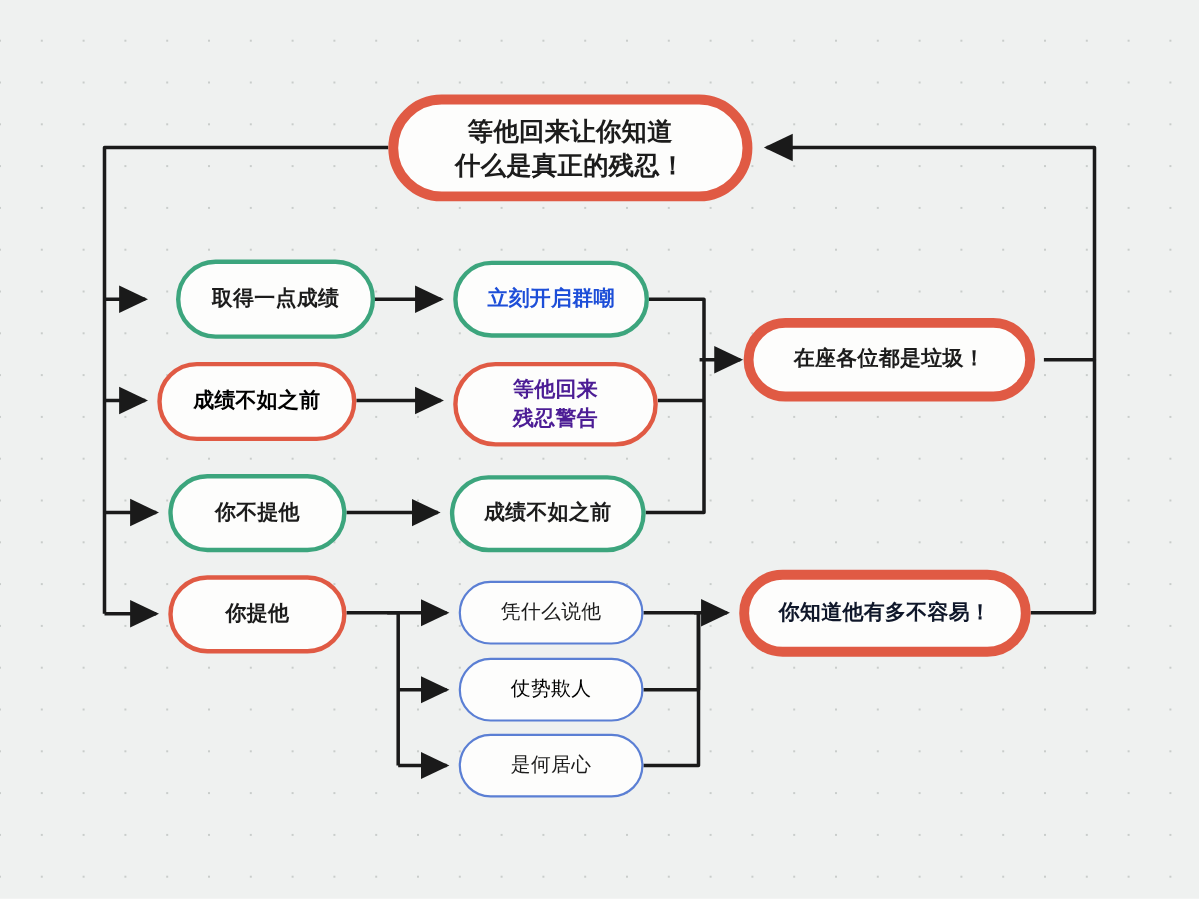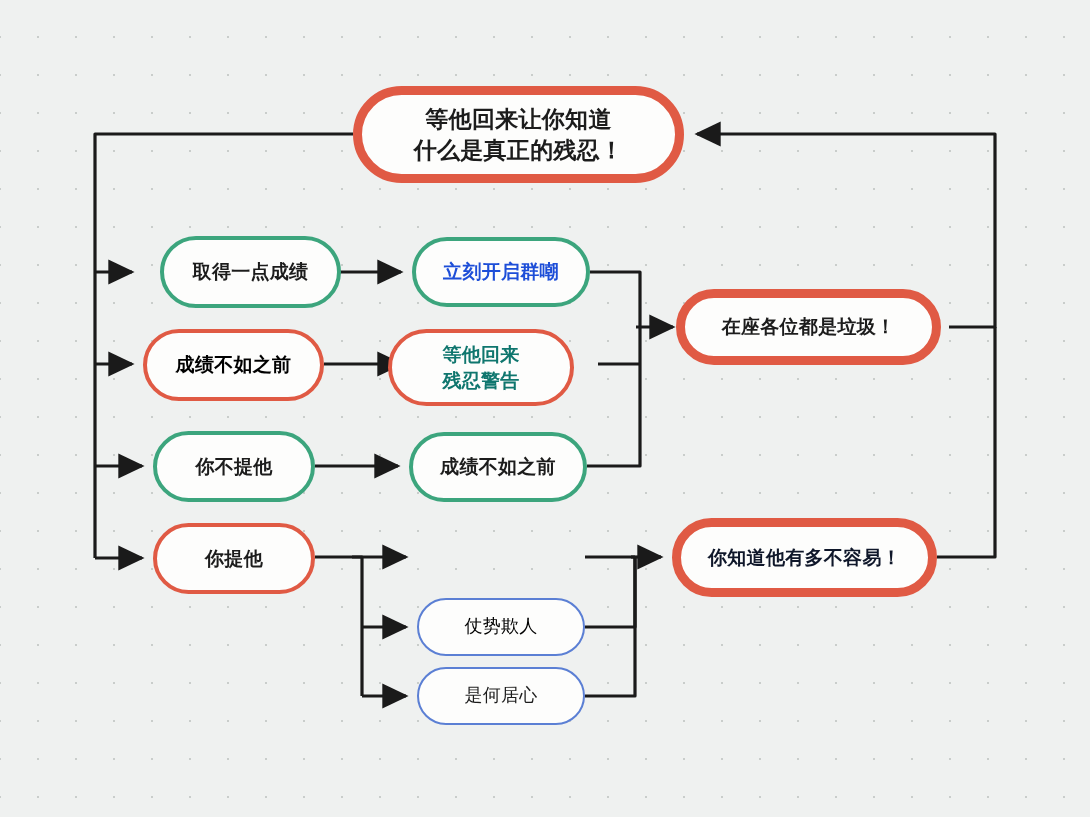--- a/index.html
+++ b/index.html
@@ -113,29 +113,32 @@
   </div>
 
   <div class="node nd-med fs-md" style="left: 153px; top: 523px; width: 162px; height: 71px; border-color: rgb(224, 90, 68); background: rgb(253, 253, 252); color: rgb(28, 28, 28);">
     <span class="ln">你提他</span>
   </div>
 
   <div class="node nd-med fs-md" style="left: 412px; top: 237px; width: 178px; height: 70px; border-color: rgb(60, 165, 125); background: rgb(253, 253, 252); color: #1d4ed8;">
     <span class="ln">立刻开启群嘲</span>
   </div>
 
-  <div class="node nd-med fs-md" style="left: 388px; top: 329px; width: 186px; height: 77px; border-color: rgb(224, 90, 68); background: rgb(253, 253, 252); color: #0f766e;">
+  <div class="node nd-med fs-md" style="left: 412px; top: 329px; width: 186px; height: 77px; border-color: rgb(224, 90, 68); background: rgb(253, 253, 252); color: #4c1d95;">
     <span class="ln">等他回来</span>
     <span class="ln">残忍警告</span>
   </div>
 
   <div class="node nd-med fs-md" style="left: 409px; top: 432px; width: 178px; height: 70px; border-color: rgb(60, 165, 125); background: rgb(253, 253, 252); color: rgb(28, 28, 28);">
     <span class="ln">成绩不如之前</span>
   </div>
 
+  <div class="node nd-thin fs-sm" style="left: 417px; top: 528px; width: 168px; height: 58px; border-color: rgb(91, 127, 212); background: rgb(253, 253, 252); color: rgb(28, 28, 28);">
+    <span class="ln">凭什么说他</span>
+  </div>
 
   <div class="node nd-thin fs-sm" style="left: 417px; top: 598px; width: 168px; height: 58px; border-color: rgb(91, 127, 212); background: rgb(253, 253, 252); color: #000000;">
     <span class="ln">仗势欺人</span>
   </div>
 
   <div class="node nd-thin fs-sm" style="left: 417px; top: 667px; width: 168px; height: 58px; border-color: rgb(91, 127, 212); background: rgb(253, 253, 252); color: rgb(28, 28, 28);">
     <span class="ln">是何居心</span>
   </div>
 
   <div class="node nd-thick fs-md" style="left: 676px; top: 289px; width: 265px; height: 76px; border-color: rgb(224, 90, 68); background: rgb(253, 253, 252); color: rgb(28, 28, 28);">

